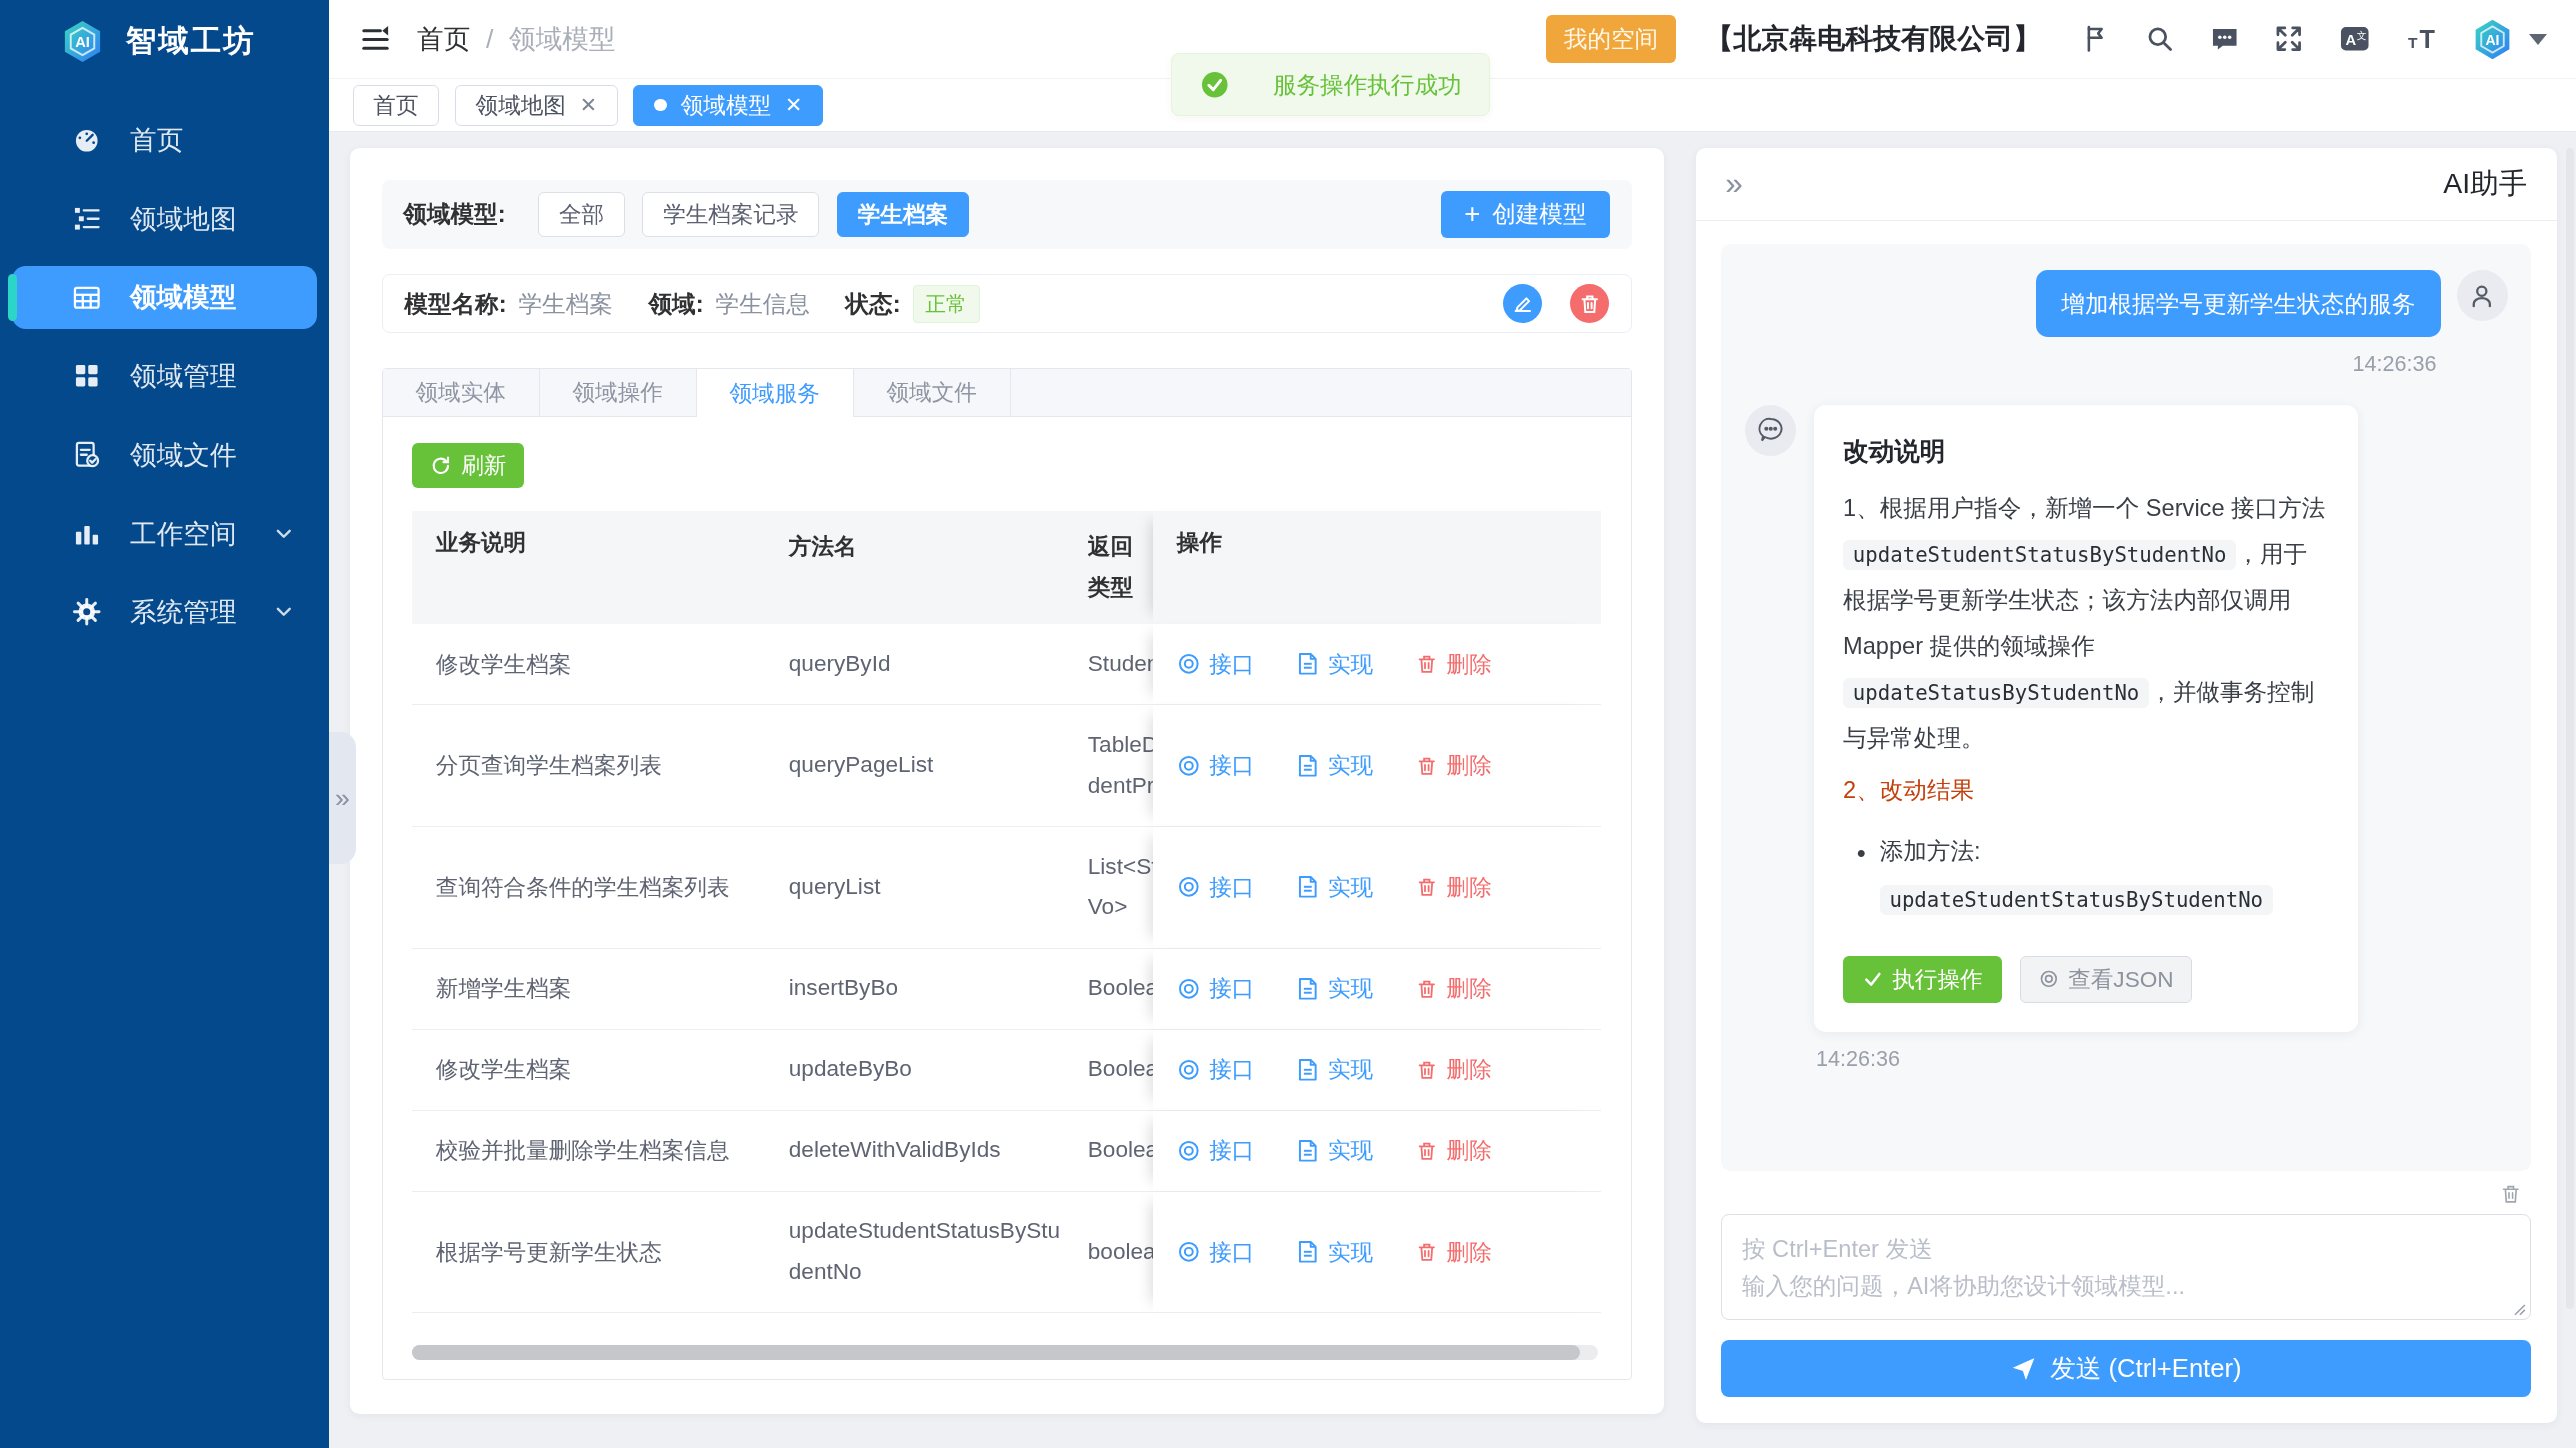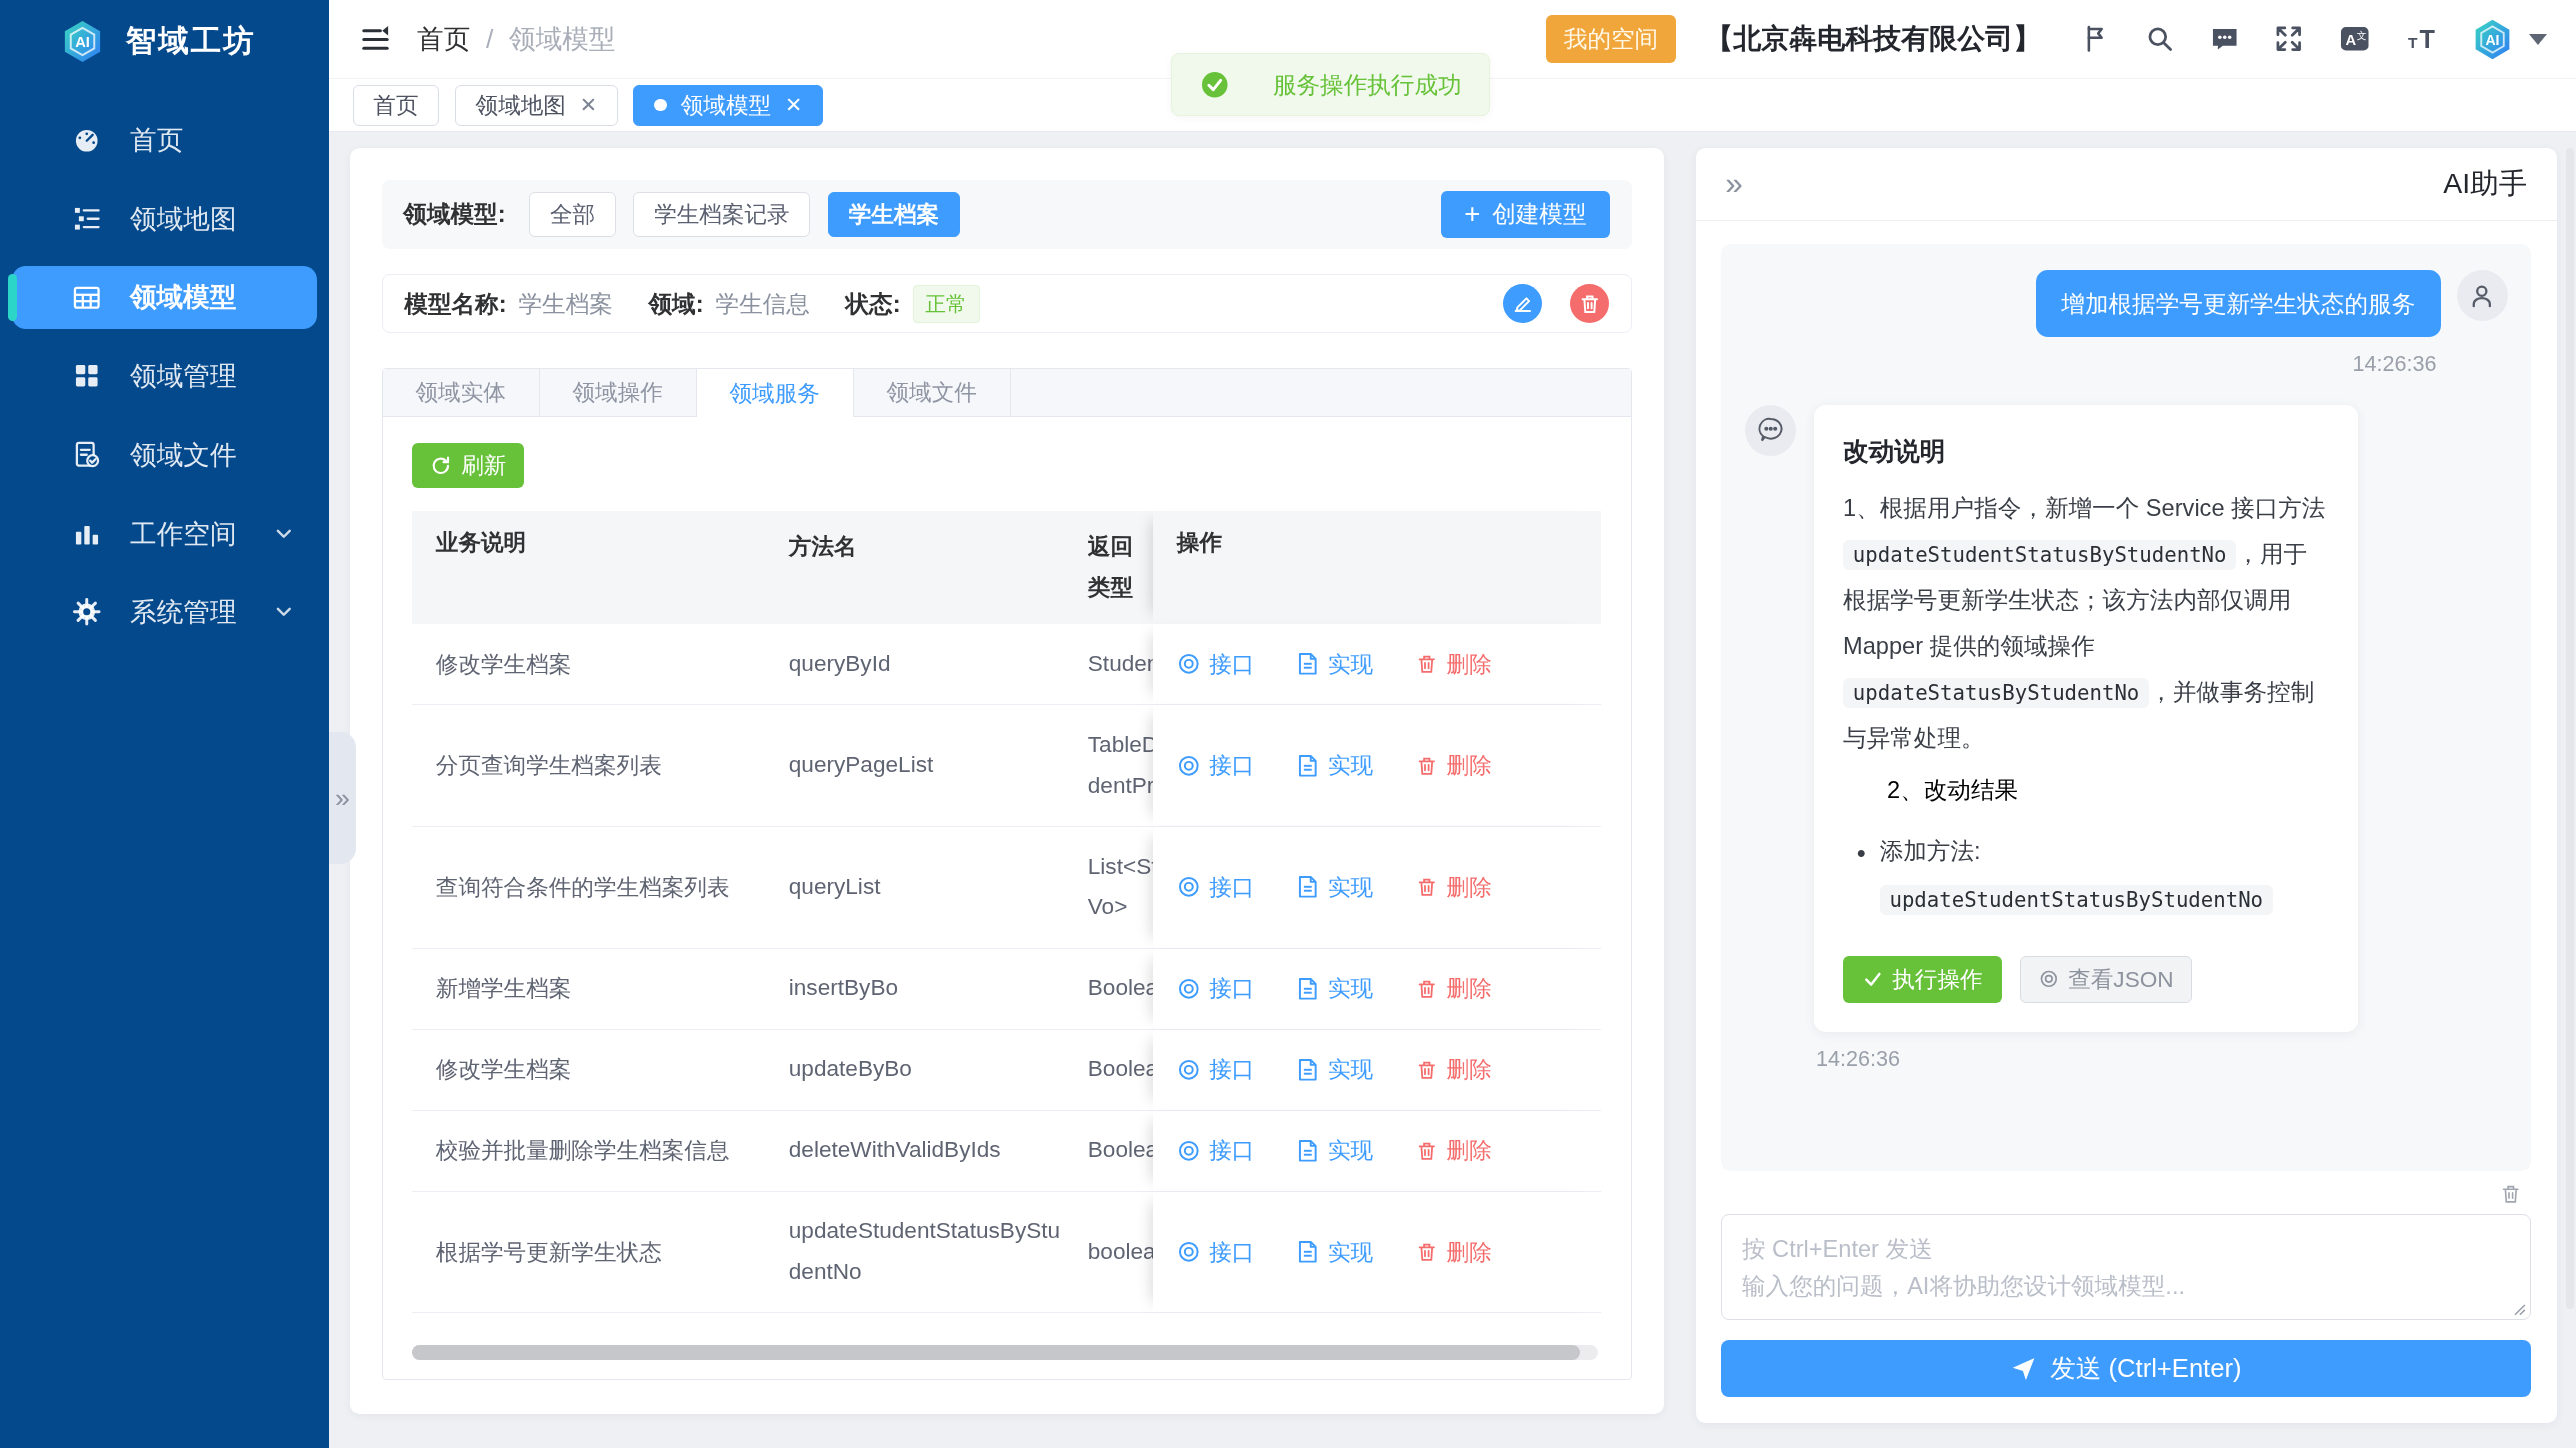--- a/index.html
+++ b/index.html
@@ -45,21 +45,21 @@
   .chip.active{background:#3e9cff;border-color:#3e9cff;color:#fff;}
   .chip.active .x{color:#fff;}
   .chip.active .dot{display:block;width:12.8px;height:12.8px;border-radius:50%;background:#fff;}
 
   .content{flex:1;position:relative;padding:15.7px 0 0 20.7px;display:flex;align-items:flex-start;}
 
   
   .main-card{width:1314px;height:1266px;background:#fff;border-radius:9.8px;box-shadow:0 2px 9.8px rgba(31,45,61,.05);
              padding:32px;flex-shrink:0;}
   .filter{height:69px;background:#f7f8fa;border-radius:7.9px;display:flex;align-items:center;padding:0 21.6px;gap:17.7px;}
-  .filter-label{font-size:23.6px;font-weight:bold;color:#303133;margin-right:6px;}
+  .filter-label{font-size:23.6px;font-weight:bold;color:#303133;margin-right:15px;}
   .opt{height:45px;padding:0 19.7px;background:#fff;border:1px solid #dcdfe6;border-radius:5.9px;font-size:22.6px;
        color:#5a6070;display:inline-flex;align-items:center;cursor:pointer;}
   .opt.active{background:#3e9cff;border-color:#3e9cff;color:#fff;font-weight:bold;}
   .create-btn{margin-left:auto;height:47px;background:#3e9cff;color:#fff;border:none;border-radius:5.9px;
        padding:0 23.6px;font-size:23.6px;display:inline-flex;align-items:center;gap:11.8px;cursor:pointer;font-family:inherit;}
   .plus{font-size:27.6px;line-height:1;}
 
   .info{height:59px;border:1px solid #ebeef5;border-radius:7.9px;display:flex;align-items:center;
         padding:0 21.6px;gap:12px;margin-top:25.6px;font-size:23.6px;}
   .info .lbl{font-weight:bold;color:#303133;}
@@ -105,21 +105,21 @@
   .bubble-user{background:#3e9cff;color:#fff;font-size:23.6px;padding:17.7px 25.6px;border-radius:11.8px;max-width:551px;}
   .avatar-c{width:51px;height:51px;border-radius:50%;background:#e9ebf0;display:flex;align-items:center;
             justify-content:center;flex-shrink:0;}
   .time-r{text-align:right;color:#9aa0aa;font-size:21.6px;margin:13.8px 71px 27.6px 0;}
   .msg-ai{display:flex;align-items:flex-start;gap:17.7px;}
   .ai-card{background:#fff;border-radius:11.8px;box-shadow:0 2px 11.8px rgba(31,45,61,.07);padding:29.5px;width:544px;}
   .ai-card-title{font-size:25.6px;font-weight:bold;color:#23262d;margin-bottom:15.7px;}
   .ai-text{font-size:23.6px;color:#3a3f47;line-height:1.95;}
   .chipcode{font-family:"DejaVu Sans Mono",monospace;font-size:20.7px;background:#f4f5f7;border-radius:5.9px;
             padding:3px 9.8px;color:#2a2f36;}
-  .result-line{font-size:23.6px;color:#000000;line-height:1.95;margin-top:5.9px;margin-left:44px;}
+  .result-line{font-size:23.6px;color:#c2410c;line-height:1.95;margin-top:5.9px;}
   .bullet{display:flex;gap:13.8px;margin:15.7px 0 0 13.8px;font-size:23.6px;color:#3a3f47;line-height:2;}
   .bullet .b-dot{font-size:25.6px;}
   .btn-row{display:flex;gap:17.7px;margin-top:33px;}
   .exec-btn{background:#67c23a;color:#fff;border:none;border-radius:5.9px;height:47px;padding:0 19.7px;
             display:inline-flex;align-items:center;gap:9.8px;font-size:22.6px;cursor:pointer;font-family:inherit;}
   .json-btn{background:#f2f3f5;border:1px solid #d9dce2;color:#8d939e;border-radius:5.9px;height:47px;padding:0 17.7px;
             display:inline-flex;align-items:center;gap:9.8px;font-size:22.6px;cursor:pointer;font-family:inherit;}
   .time-l{color:#9aa0aa;font-size:21.6px;margin:13.8px 0 0 71px;}
   .trash-row{display:flex;justify-content:flex-end;margin:0 35px 5.9px 0;height:29.5px;align-items:center;}
   .ai-input{margin:0 25.6px;height:106px;border:1px solid #dcdfe6;border-radius:7.9px;background:#fff;

